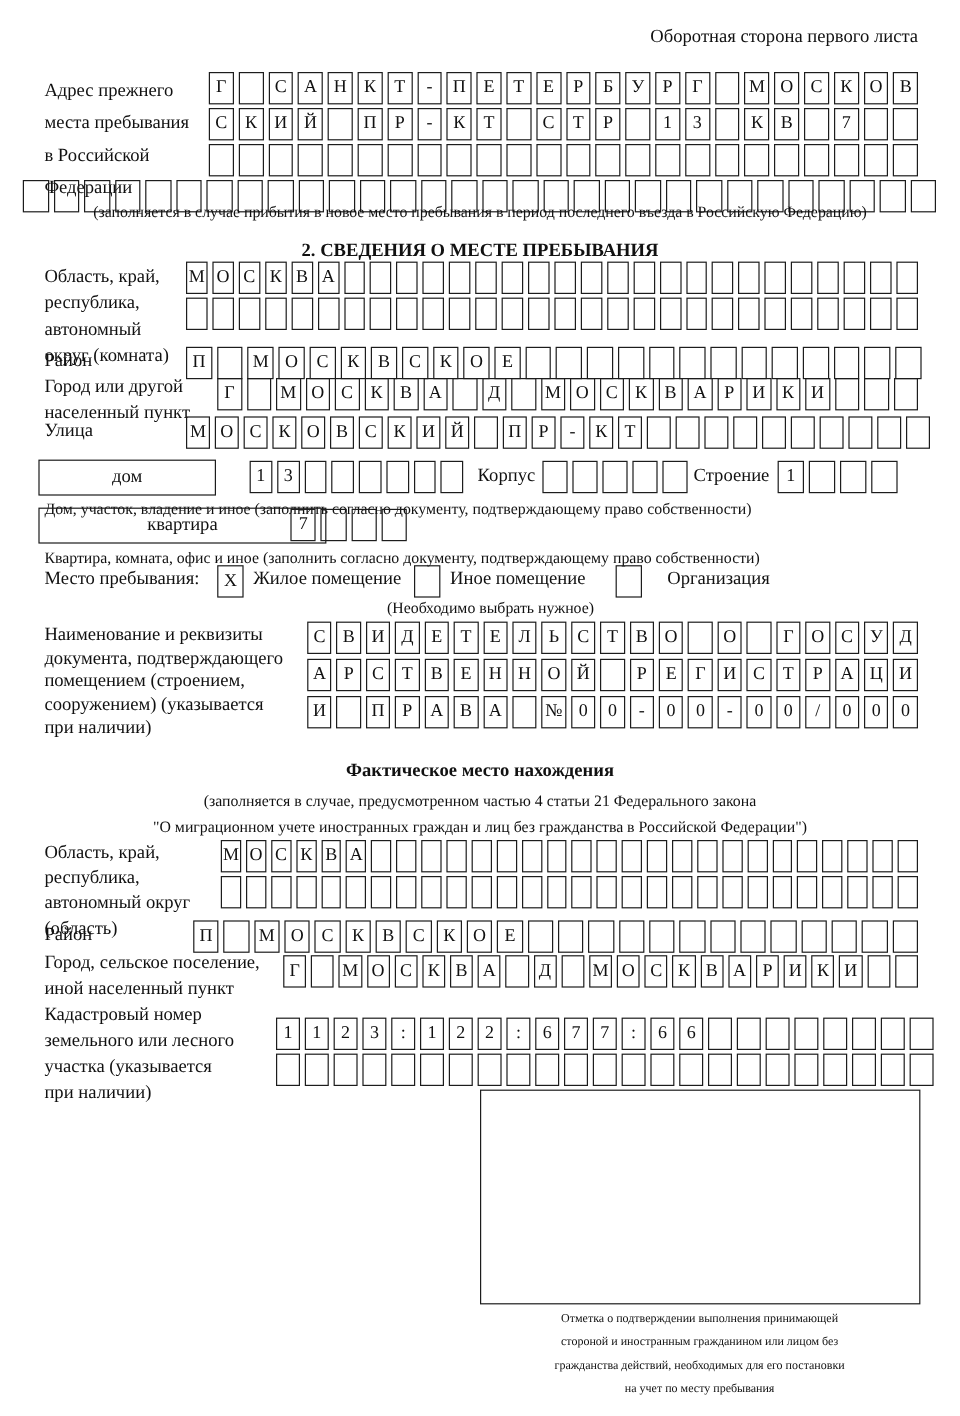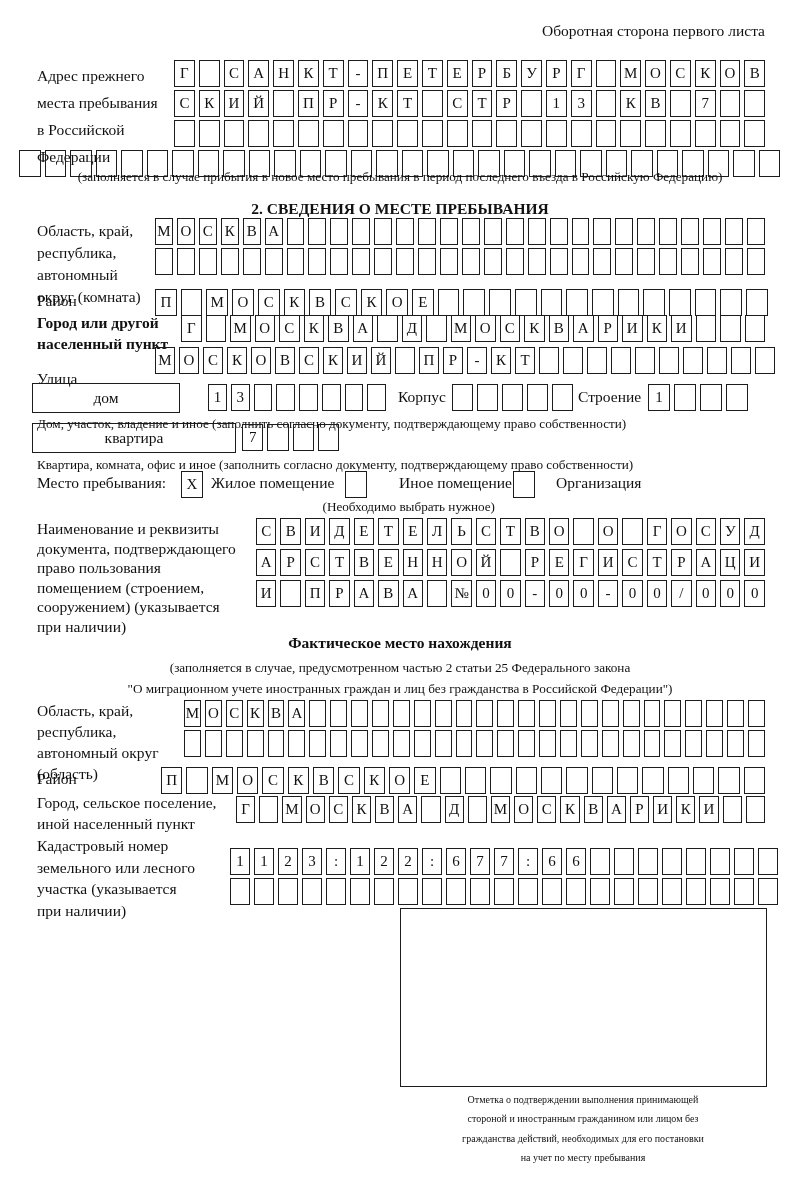--- a/index.html
+++ b/index.html
@@ -235,21 +235,21 @@
       <span class="cell"></span>
       <span class="cell"></span>
       <span class="cell"></span>
       <span class="cell"></span>
       <span class="cell"></span>
       <span class="cell"></span>
       <span class="cell"></span>
       <span class="cell"></span>
     </div>
 
-  <div class="lbl" style="left:37px;top:312px;line-height:21px;font-weight:bold;">
+  <div class="lbl" style="left:37px;top:312px;line-height:21px;">
     <div>Город или другой</div>
     <div>населенный пункт</div>
   </div>
   <div class="cells" style="left:181px;top:315px;width:584px;">
       <span class="cell">Г</span>
       <span class="cell"></span>
       <span class="cell">М</span>
       <span class="cell">О</span>
       <span class="cell">С</span>
       <span class="cell">К</span>
@@ -266,21 +266,21 @@
       <span class="cell">А</span>
       <span class="cell">Р</span>
       <span class="cell">И</span>
       <span class="cell">К</span>
       <span class="cell">И</span>
       <span class="cell"></span>
       <span class="cell"></span>
       <span class="cell"></span>
     </div>
 
-  <div class="t" style="left:37px;top:350px;margin-top:20px;">Улица</div>
+  <div class="t" style="left:37px;top:350px;">Улица</div>
   <div class="cells" style="left:155px;top:347px;width:620px;">
       <span class="cell">М</span>
       <span class="cell">О</span>
       <span class="cell">С</span>
       <span class="cell">К</span>
       <span class="cell">О</span>
       <span class="cell">В</span>
       <span class="cell">С</span>
       <span class="cell">К</span>
       <span class="cell">И</span>
@@ -324,48 +324,47 @@
     </div>
   <div class="t" style="left:578px;top:388px;">Строение</div>
   <div class="cells" style="left:648px;top:384px;width:100px;">
       <span class="cell">1</span>
       <span class="cell"></span>
       <span class="cell"></span>
       <span class="cell"></span>
     </div>
   <div class="note" style="left:37px;top:416px;">Дом, участок, владение и иное (заполнить согласно документу, подтверждающему право собственности)</div>
 
-  <div class="lblbox" style="left:32px;top:423px;width:204px;">квартира</div>
+  <div class="lblbox" style="left:32px;top:423px;width:240px;">квартира</div>
   <div class="cells" style="left:242px;top:424px;width:97px;">
       <span class="cell">7</span>
       <span class="cell"></span>
       <span class="cell"></span>
       <span class="cell"></span>
     </div>
   <div class="note" style="left:37px;top:457px;">Квартира, комната, офис и иное (заполнить согласно документу, подтверждающему право собственности)</div>
 
   <div class="t" style="left:37px;top:474px;">Место пребывания:</div>
   <div class="chk" style="left:181px;top:471px;">
     <span>X</span>
   </div>
   <div class="t" style="left:211px;top:474px;">Жилое помещение</div>
   <div class="chk" style="left:345px;top:471px;">
     <span></span>
   </div>
-  <div class="t" style="left:375px;top:474px;margin-left:24px;">Иное помещение</div>
+  <div class="t" style="left:375px;top:474px;">Иное помещение</div>
   <div class="chk" style="left:513px;top:471px;">
     <span></span>
   </div>
   <div class="t" style="left:556px;top:474px;">Организация</div>
   <div class="note" style="left:175px;top:499px;width:320px;text-align:right;">(Необходимо выбрать нужное)</div>
 
   <div class="lbl" style="left:37px;top:519px;line-height:19.5px;">
     <div>Наименование и реквизиты</div>
     <div>документа, подтверждающего</div>
-    <div>право пользования</div>
     <div>помещением (строением,</div>
     <div>сооружением) (указывается</div>
     <div>при наличии)</div>
   </div>
   <div class="cells" style="left:256px;top:518px;width:509px;">
       <span class="cell">С</span>
       <span class="cell">В</span>
       <span class="cell">И</span>
       <span class="cell">Д</span>
       <span class="cell">Е</span>
@@ -427,21 +426,21 @@
       <span class="cell">-</span>
       <span class="cell">0</span>
       <span class="cell">0</span>
       <span class="cell">/</span>
       <span class="cell">0</span>
       <span class="cell">0</span>
       <span class="cell">0</span>
     </div>
 
   <div class="t b c" style="top:634px;">Фактическое место нахождения</div>
-  <div class="note c" style="top:660px;">(заполняется в случае, предусмотренном частью 2 статьи 25 Федерального закона</div>
+  <div class="note c" style="top:660px;">(заполняется в случае, предусмотренном частью 4 статьи 21 Федерального закона</div>
   <div class="note c" style="top:681px;">"О миграционном учете иностранных граждан и лиц без гражданства в Российской Федерации")</div>
 
   <div class="lbl" style="left:37px;top:700px;line-height:21px;">
     <div>Область, край,</div>
     <div>республика,</div>
     <div>автономный округ</div>
     <div>(область)</div>
   </div>
   <div class="cells" style="left:184px;top:700px;width:581px;">
       <span class="cell">М</span>

